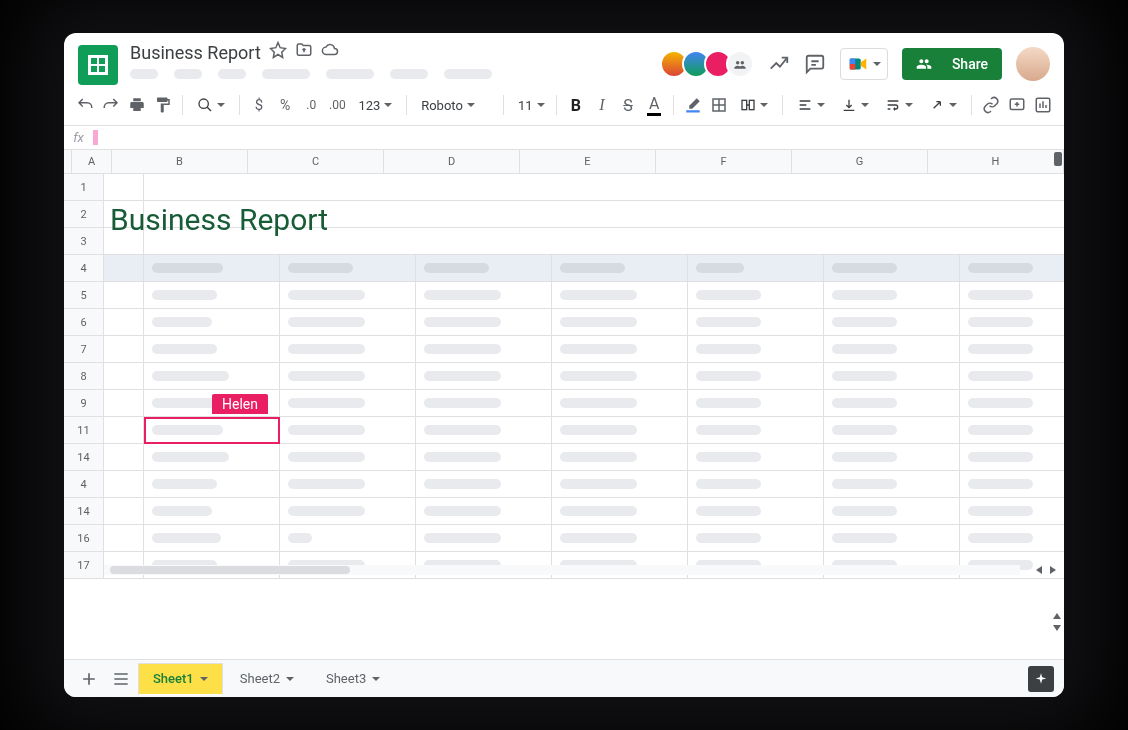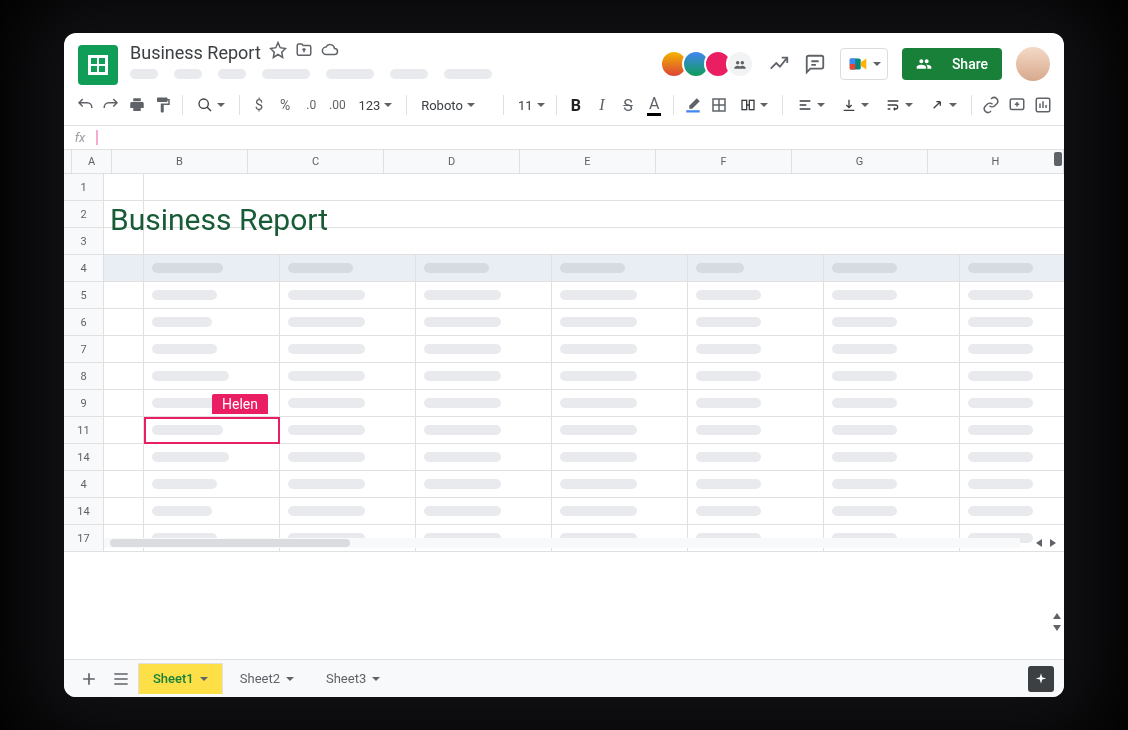--- a/index.html
+++ b/index.html
@@ -75,21 +75,21 @@
   }
   .tbtn { width:28px;height:28px;display:flex;align-items:center;justify-content:center;border-radius:2px;cursor:pointer;}
   .tbtn svg{width:18px;height:18px;}
   .tsep { width:1px;height:20px;background:#e0e0e0;margin:0 4px;}
   .tdrop { display:flex;align-items:center;gap:4px;padding:0 6px;height:28px;font-size:13px;color:#3c4043;cursor:pointer;}
   .caret{width:0;height:0;border-left:4px solid transparent;border-right:4px solid transparent;border-top:4px solid #5f6368;}
   .bold{font-weight:700;color:#202124;}
 
   
   .fxbar { display:flex;align-items:center;border-bottom:1px solid #e0e0e0;height:24px;}
-  .fxlabel{width:34px;text-align:center;font-style:italic;color:#9aa0a6;border-right:2px solid #f9a8d4;font-size:13px;}
+  .fxlabel{width:34px;text-align:center;font-style:italic;color:#9aa0a6;border-right:5px solid #f9a8d4;font-size:13px;}
   .fxinput{flex:1;padding:0 6px;font-size:13px;}
 
   
   .gridwrap { flex:1; overflow:hidden; position:relative; }
   .colhead { display:flex; height:24px; background:#f8f9fa; border-bottom:1px solid #e0e0e0; }
   .corner { width:40px;border-right:1px solid #e0e0e0;background:#f8f9fa;}
   .colh { flex:0 0 136px; text-align:center;font-size:11px;color:#5f6368;border-right:1px solid #e0e0e0;line-height:24px;}
   .colh:first-of-type{flex:0 0 40px;}
   .rows { position:relative; }
   .row { display:flex; height:27px; border-bottom:1px solid #e0e0e0;}
@@ -647,20 +647,45 @@
             <div class="ph light" style="width:55%"></div>
           </div>
           <div class="cell">
             <div class="ph light" style="width:55%"></div>
           </div>
           <div class="cell">
             <div class="ph light" style="width:55%"></div>
           </div>
         </div>
       <div class="row">
+          <div class="rowh">16</div>
+          <div class="cell" style="flex:0 0 40px"></div>
+          <div class="cell">
+            <div class="ph light" style="width:58%"></div>
+          </div>
+          <div class="cell">
+            <div class="ph light" style="width:20%"></div>
+          </div>
+          <div class="cell">
+            <div class="ph light" style="width:65%"></div>
+          </div>
+          <div class="cell">
+            <div class="ph light" style="width:65%"></div>
+          </div>
+          <div class="cell">
+            <div class="ph light" style="width:55%"></div>
+          </div>
+          <div class="cell">
+            <div class="ph light" style="width:55%"></div>
+          </div>
+          <div class="cell">
+            <div class="ph light" style="width:55%"></div>
+          </div>
+        </div>
+      <div class="row">
           <div class="rowh">17</div>
           <div class="cell" style="flex:0 0 40px"></div>
           <div class="cell">
             <div class="ph light" style="width:55%"></div>
           </div>
           <div class="cell">
             <div class="ph light" style="width:65%"></div>
           </div>
           <div class="cell">
             <div class="ph light" style="width:65%"></div>

